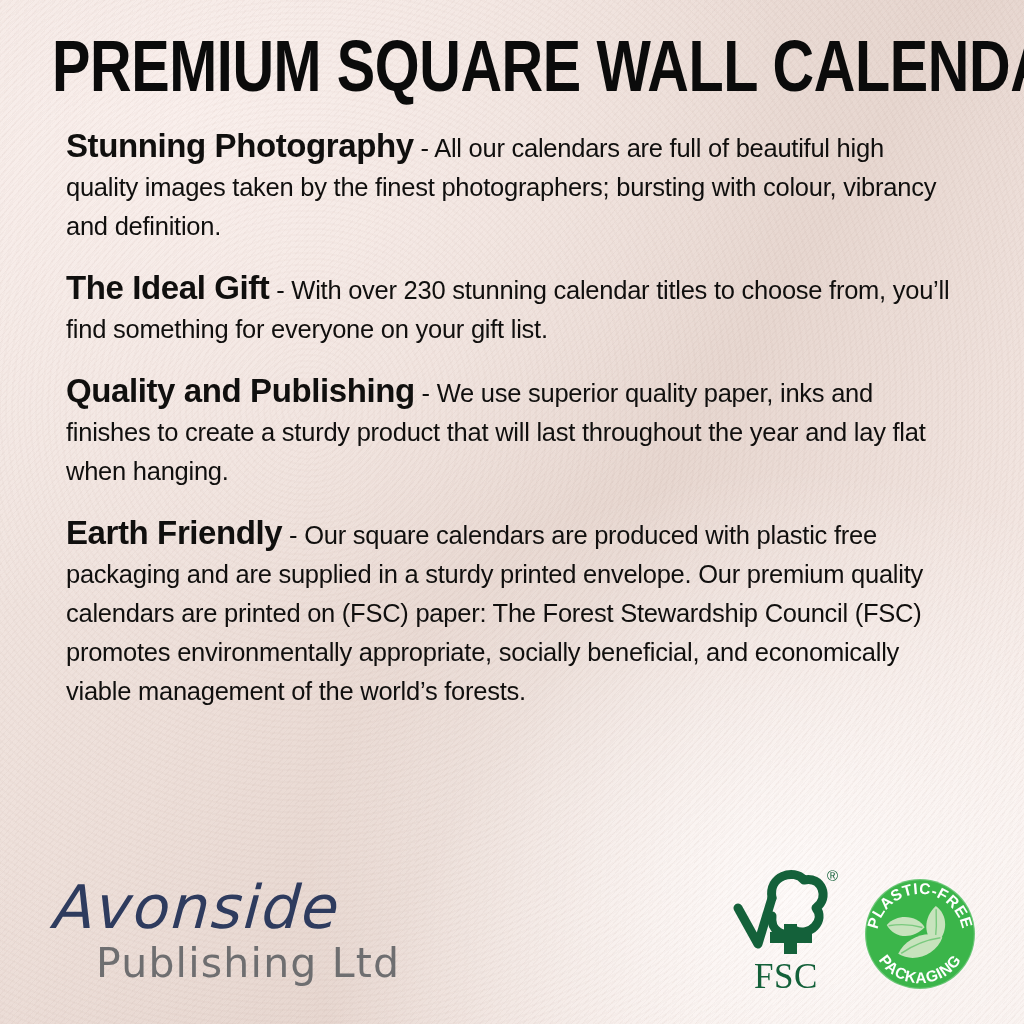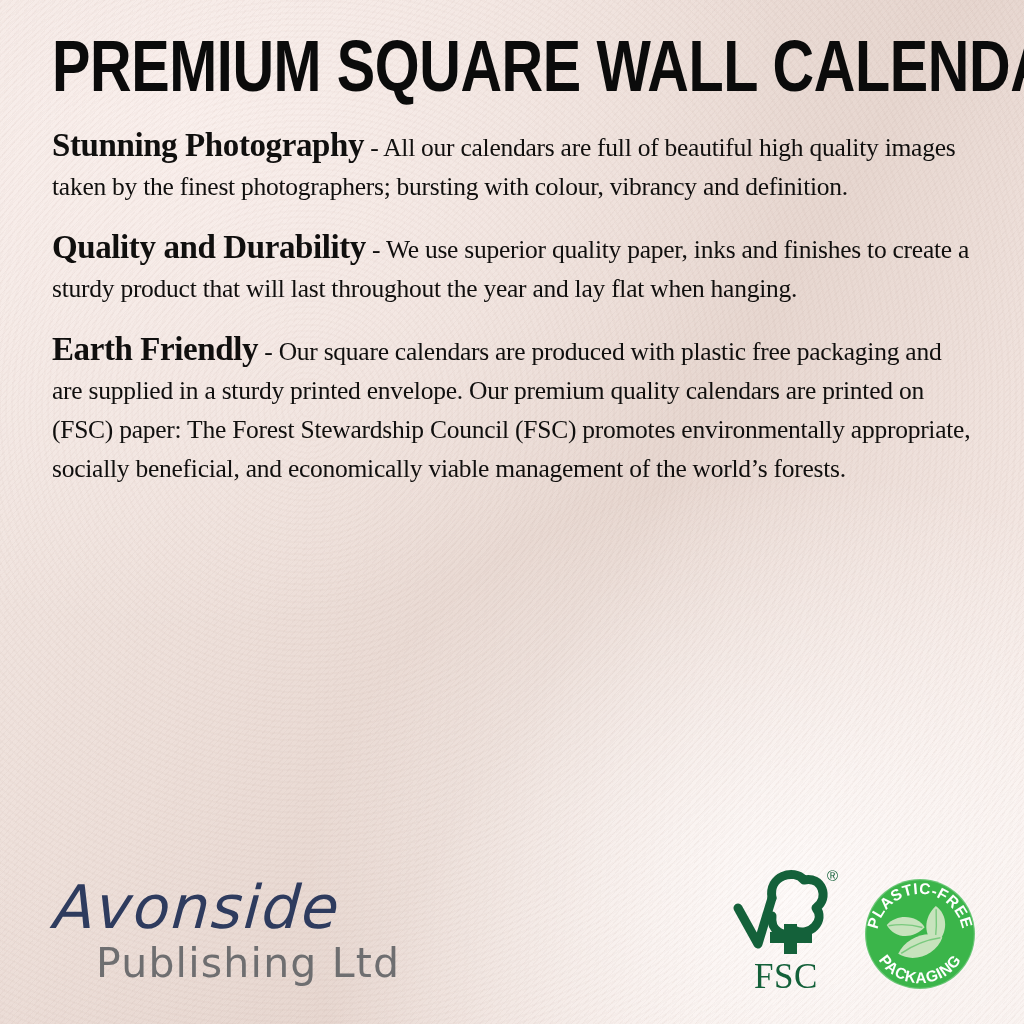--- a/index.html
+++ b/index.html
@@ -72,23 +72,23 @@
   
   .sections {
     margin-top: 24px;
   }
   .section {
     margin-bottom: 22px;
   }
   .section:last-child { margin-bottom: 0; }
 
   .sec-para {
-    margin: 0;
+    margin: 14px;
     color: #100f0e;
-    font-family: Liberation Serif, serif;
+    font-family: Liberation Sans, sans-serif;
     font-size: 25.5px;
     line-height: 39px;
     letter-spacing: -0.25px;
     text-align: left;
   }
   .sec-head {
     font-weight: 700;
     font-size: 33px;
     letter-spacing: -0.4px;
     display: inline;
@@ -197,23 +197,26 @@
   <div class="content">
 
     <h1 class="main-title">PREMIUM SQUARE WALL CALENDARS</h1>
 
     <div class="sections">
 
       <div class="section">
         <p class="sec-para"><span class="sec-head">Stunning Photography</span><span class="sec-dash"> - </span><span class="sec-body">All our calendars are full of beautiful high quality images taken by the finest photographers; bursting with colour, vibrancy and definition.</span></p>
       </div>
 
-
-      <div class="section">
-        <p class="sec-para"><span class="sec-head">Quality and Durability</span><span class="sec-dash"> - </span><span class="sec-body">We use superior quality paper, inks and finishes to create a sturdy product that will last throughout the year and lay flat when hanging.</span></p>
+      <div class="section">
+        <p class="sec-para"><span class="sec-head">The Ideal Gift</span><span class="sec-dash"> - </span><span class="sec-body">With over 230 stunning calendar titles to choose from, you’ll find something for everyone on your gift list.</span></p>
+      </div>
+
+      <div class="section">
+        <p class="sec-para"><span class="sec-head">Quality and Publishing</span><span class="sec-dash"> - </span><span class="sec-body">We use superior quality paper, inks and finishes to create a sturdy product that will last throughout the year and lay flat when hanging.</span></p>
       </div>
 
 
       <div class="section">
         <p class="sec-para"><span class="sec-head">Earth Friendly</span><span class="sec-dash"> - </span><span class="sec-body">Our square calendars are produced with plastic free packaging and are supplied in a sturdy printed envelope. Our premium quality calendars are printed on (FSC) paper: The Forest Stewardship Council (FSC) promotes environmentally appropriate, socially beneficial, and economically viable management of the world’s forests.</span></p>
       </div>
 
     </div>
   </div>
 

